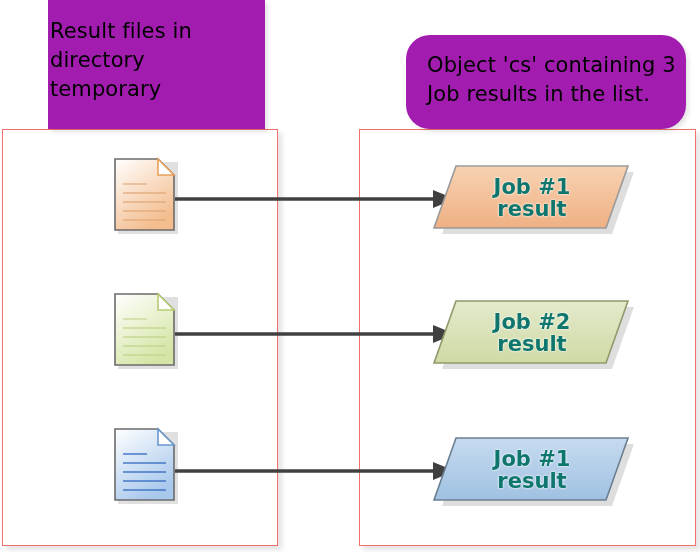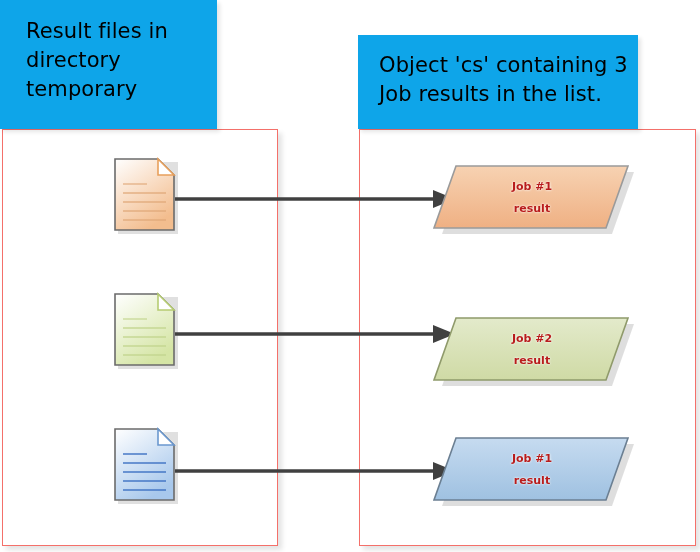--- a/index.html
+++ b/index.html
@@ -23,32 +23,33 @@
     border: 1.5px solid #f4706a;
     box-sizing: border-box;
     box-shadow: 4px 4px 5px rgba(0,0,0,0.11);
   }
   #left-container  { left: 2px;   top: 129px; width: 276px; height: 417px; }
   #right-container { left: 359px; top: 129px; width: 337px; height: 417px; }
 
   
   .header-label {
     position: absolute;
-    background: #0ea5e9;
+    background: #a21caf;
     box-sizing: border-box;
     color: #000000;
     font-size: 21px;
     line-height: 29px;
     letter-spacing: 0.1px;
-    padding: 17px 16px 0 26px;
+    padding: 17px 16px 0 2px;
     box-shadow: 3px 3px 4px rgba(0,0,0,0.10);
+    margin-left: 48px;
   }
   #left-header  { left: 0px;   top: 0px;  width: 217px; height: 129px; }
   #right-header { left: 358px; top: 35px; width: 280px; height: 94px;
-                  padding-top: 16px; padding-left: 21px; }
+                  padding-top: 16px; padding-left: 21px; border-radius: 24px; }
   .header-label .line { display: block; white-space: pre; }
 
   
   .doc-icon {
     position: absolute;
     width: 64px;
     height: 76px;
   }
   .doc-icon svg { display: block; width: 64px; height: 76px; overflow: visible; }
 
@@ -76,29 +77,29 @@
   }
   .result-shape svg { display: block; width: 200px; height: 70px; overflow: visible; }
   .result-label {
     position: absolute;
     left: 0; top: 0;
     width: 200px; height: 70px;
     display: flex;
     flex-direction: column;
     align-items: center;
     justify-content: center;
-    font-size: 11px;
+    font-size: 21px;
     font-weight: bold;
-    color: #b91c1c;
+    color: #0f766e;
     line-height: 22px;
     text-shadow: 0 0 2px rgba(255,255,255,0.85), 0 0 3px rgba(255,255,255,0.7);
     pointer-events: none;
   }
   #result-1 { left: 432px; top: 163px; }
-  #result-2 { left: 432px; top: 315px; }
+  #result-2 { left: 432px; top: 298px; }
   #result-3 { left: 432px; top: 435px; }
 </style>
 </head>
 <body>
 
 <div id="canvas">
 
   <div class="container-box" id="left-container"></div>
 
   <div class="container-box" id="right-container"></div>

